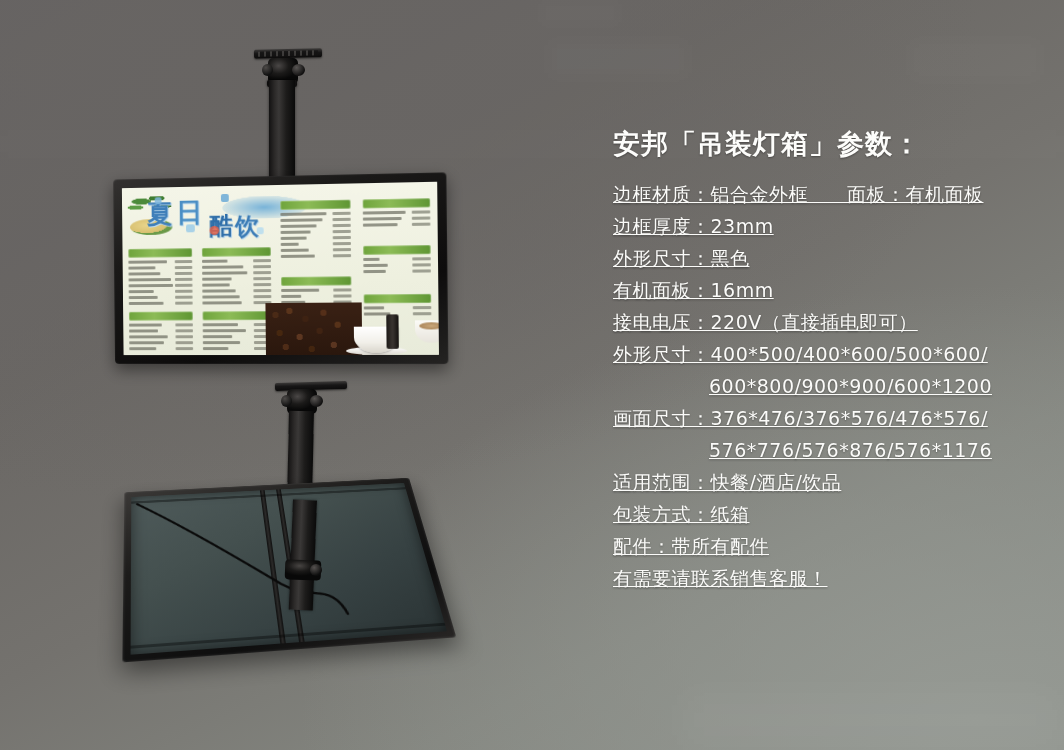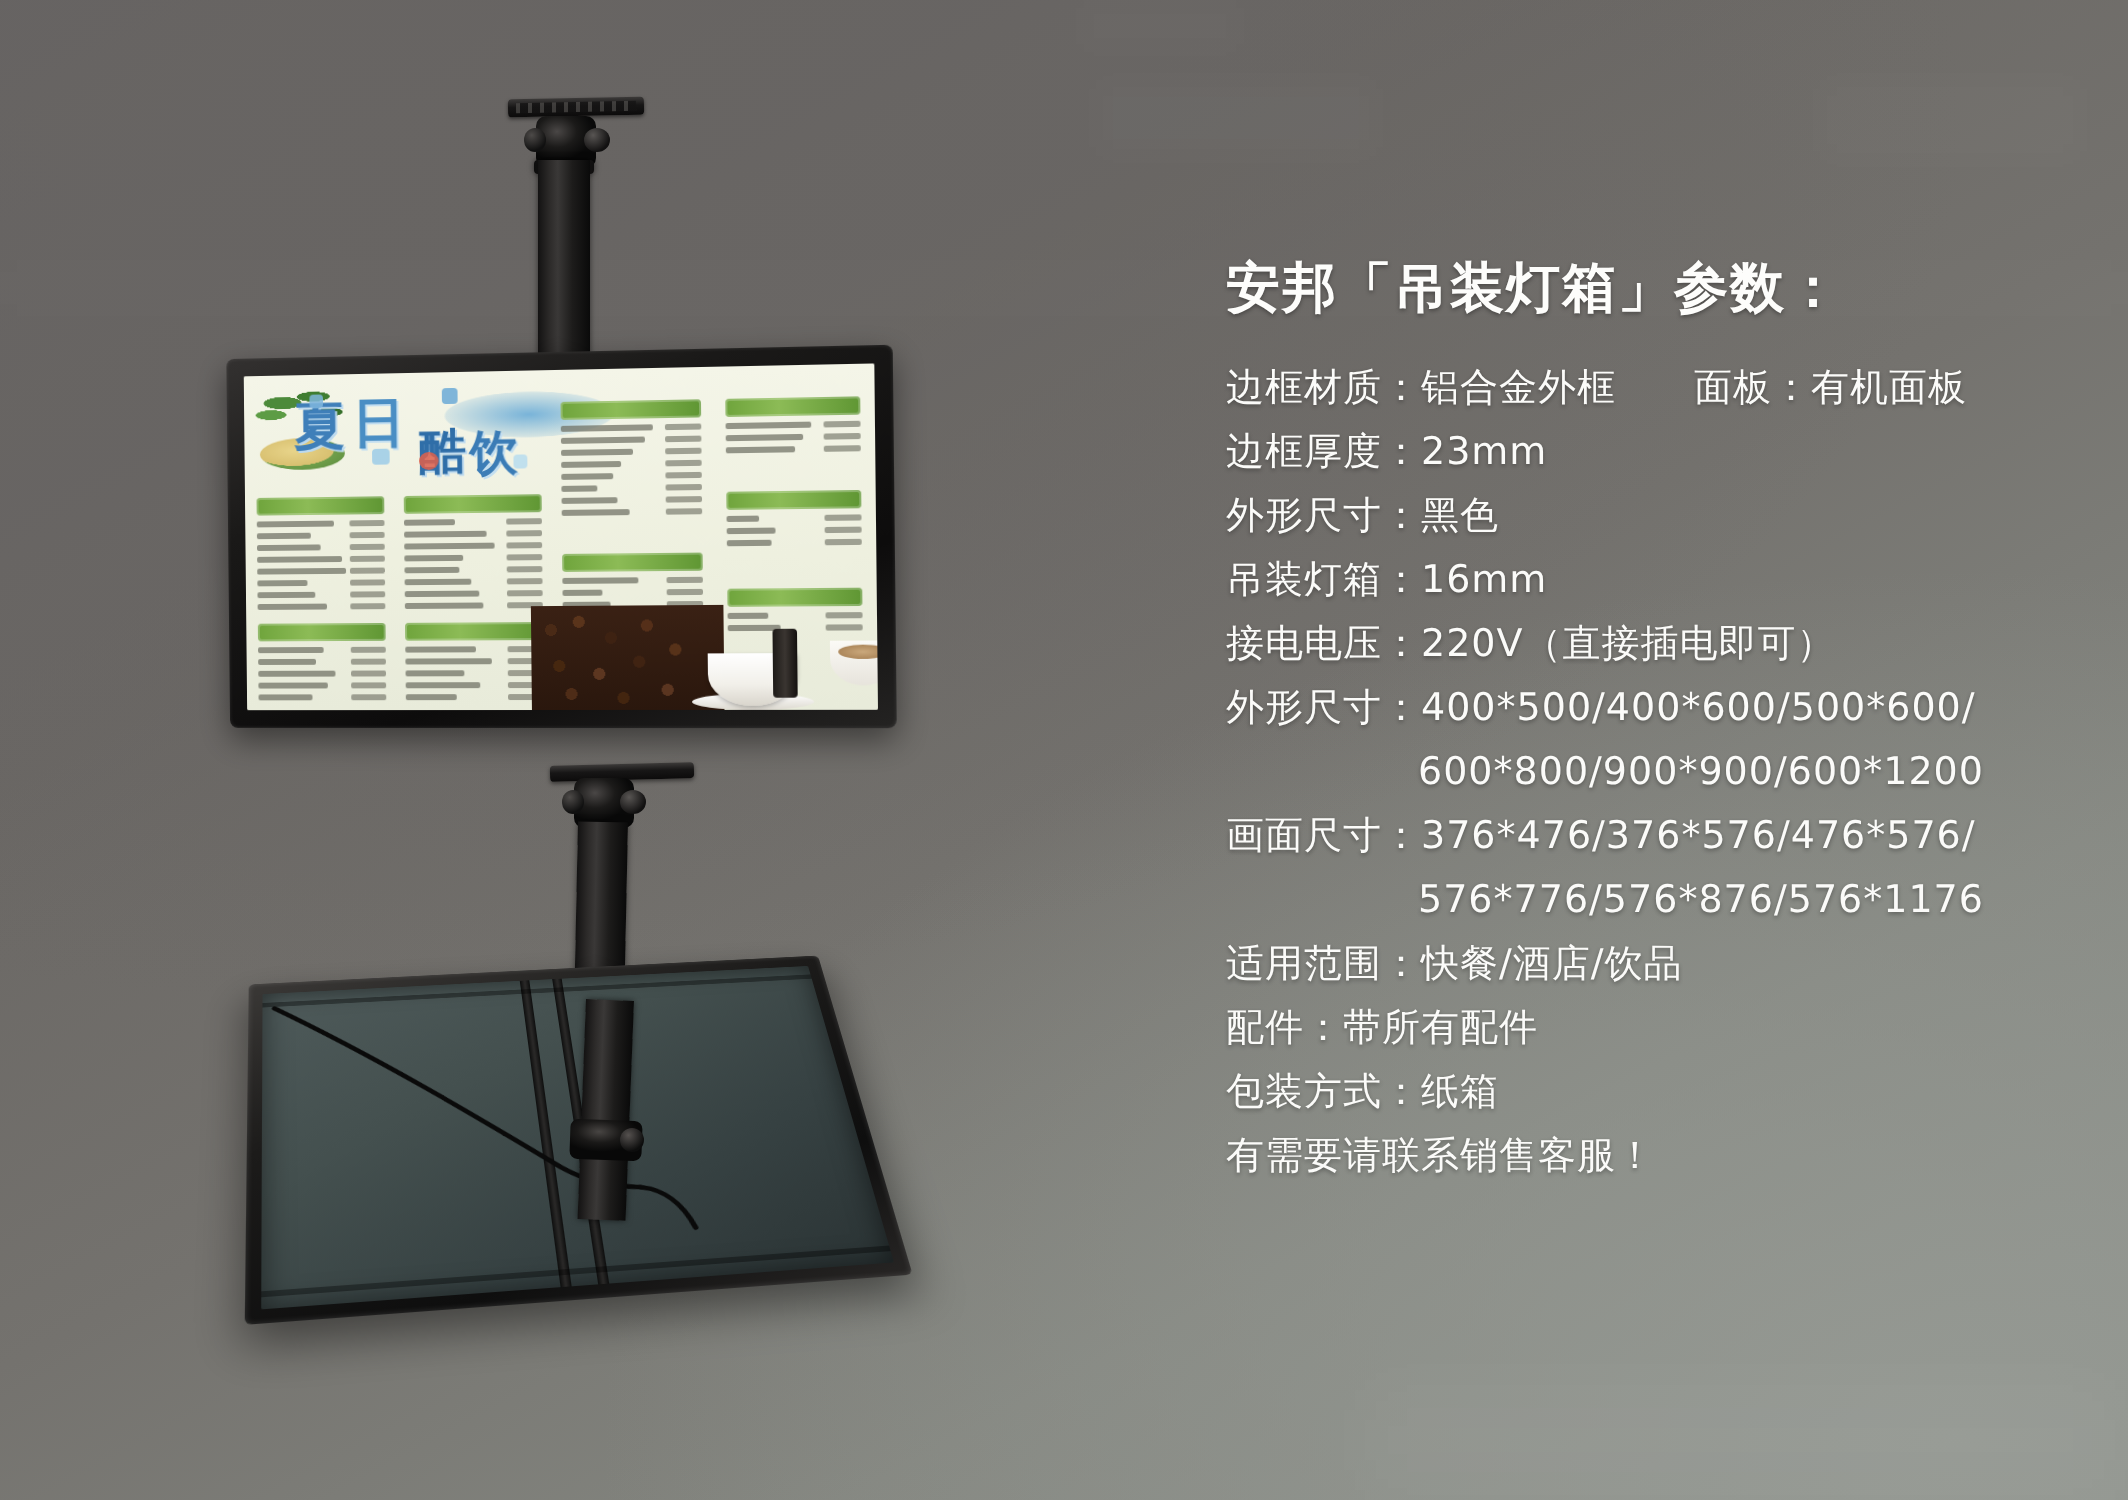--- a/index.html
+++ b/index.html
@@ -173,21 +173,21 @@
   
   #specs{position:absolute;left:613px;top:126px;width:430px;}
   #spec-title{
     font-family:"DejaVu Sans","Liberation Sans",sans-serif;
     font-size:27px;font-weight:bold;color:#fdfdfb;letter-spacing:1px;
     text-shadow:0 1px 2px rgba(0,0,0,0.35);margin-bottom:16px;white-space:nowrap;
   }
   .spec-line{
     font-family:"DejaVu Sans","Liberation Sans",sans-serif;
     font-size:19px;color:#fbfbf9;line-height:32px;letter-spacing:.5px;
-    text-shadow:0 1px 2px rgba(0,0,0,0.32);white-space:nowrap;
+    text-shadow:0 1px 2px rgba(0,0,0,0.32);white-space:nowrap;text-decoration:underline;
   }
   .spec-line.indent{padding-left:96px;}
 </style>
 </head>
 <body>
 
 <div id="stage">
 
   <div class="blotch b1"></div>
   <div class="blotch b2"></div>
@@ -504,26 +504,26 @@
   <div class="post" id="post-mid2"></div>
   <div class="swivel" id="clamp-mid"></div>
   <div class="swivel" id="clamp-knob"></div>
 
   <div id="specs">
     <div id="spec-title">安邦「吊装灯箱」参数：</div>
     <div>
       <div class="spec-line">边框材质：铝合金外框　　面板：有机面板</div>
       <div class="spec-line">边框厚度：23mm</div>
       <div class="spec-line">外形尺寸：黑色</div>
-      <div class="spec-line">吊装灯箱：16mm</div>
+      <div class="spec-line">有机面板：16mm</div>
       <div class="spec-line">接电电压：220V（直接插电即可）</div>
       <div class="spec-line">外形尺寸：400*500/400*600/500*600/</div>
       <div class="spec-line indent">600*800/900*900/600*1200</div>
       <div class="spec-line">画面尺寸：376*476/376*576/476*576/</div>
       <div class="spec-line indent">576*776/576*876/576*1176</div>
       <div class="spec-line">适用范围：快餐/酒店/饮品</div>
+      <div class="spec-line">包装方式：纸箱</div>
       <div class="spec-line">配件：带所有配件</div>
-      <div class="spec-line">包装方式：纸箱</div>
       <div class="spec-line">有需要请联系销售客服！</div>
     </div>
   </div>
 
 </div>
 
 </body></html>

